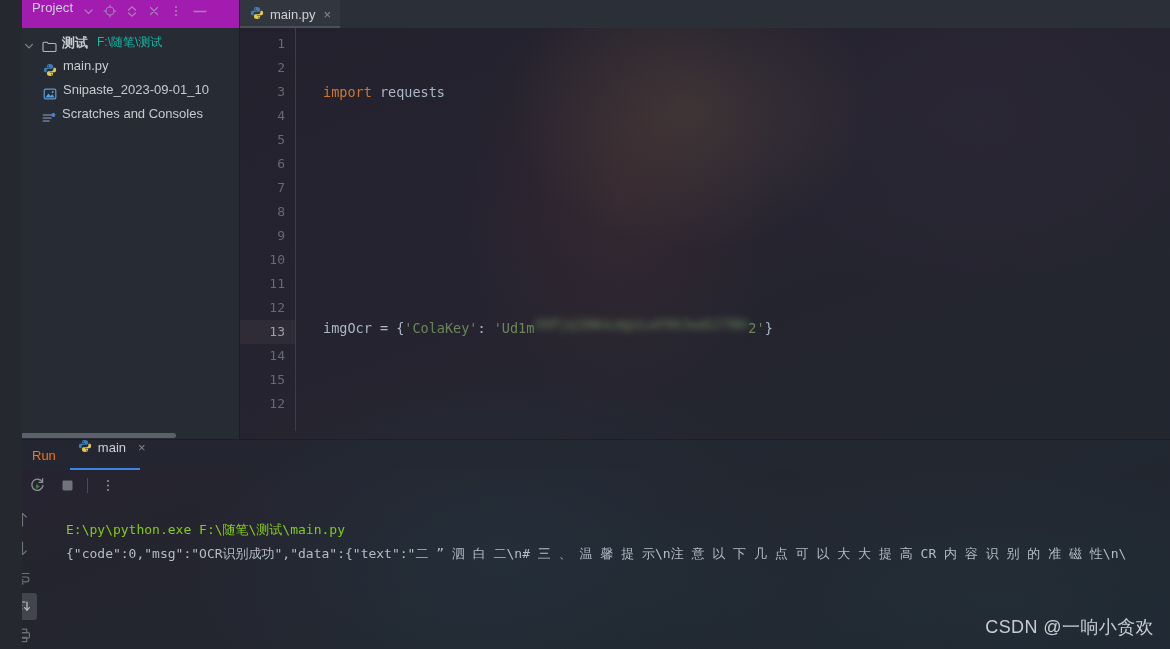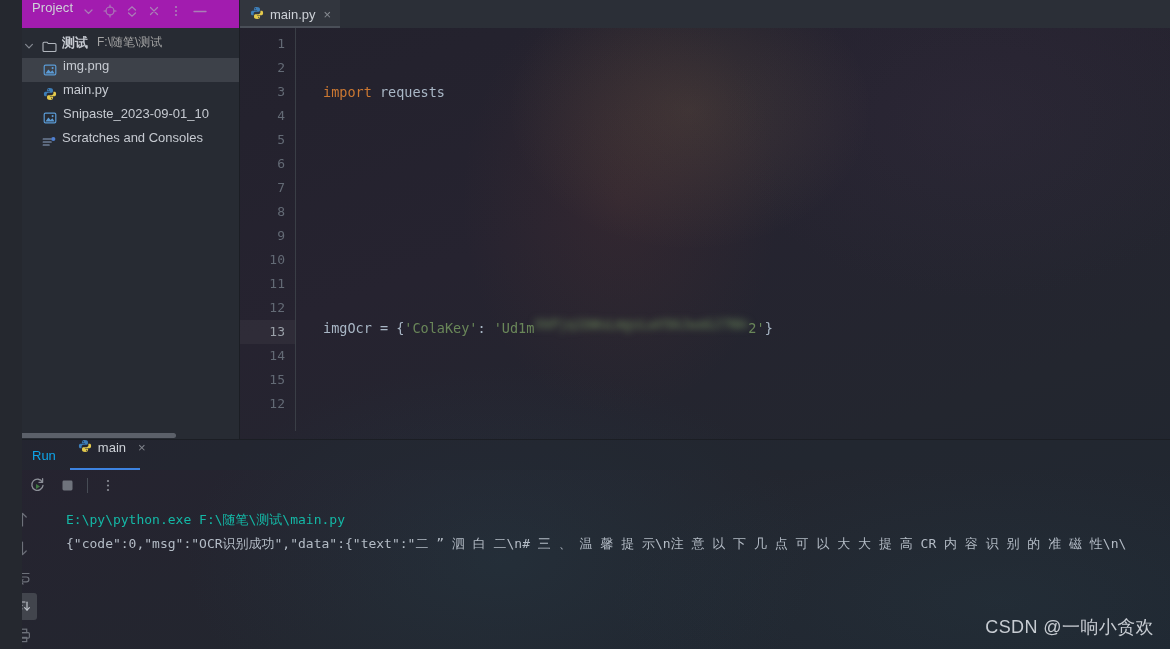--- a/index.html
+++ b/index.html
@@ -75,21 +75,21 @@
     height:24px; display:flex; gap:5px;
     font-size:13px; color:#c6cad1; white-space:nowrap; padding-right:6px;
   }
   .trow.sel { background:#3d4149; }
   .ind1 { padding-left:42px; }
   .ind1b { padding-left:22px; }
   .chev { width:14px; flex:0 0 14px; display:flex; align-items:center; justify-content:center; opacity:.72; }
   .ic { width:16px; flex:0 0 16px; display:flex; align-items:center; justify-content:center; }
   .tname { font-size:13px; }
   .tname.b { font-weight:bold; }
-  .tpath { color:#a3a3a3; font-size:12px; margin-left:4px; }
+  .tpath { color:#14b8a6; font-size:12px; margin-left:4px; }
   .hscroll {
     position:absolute; left:0; bottom:0; height:7px; width:100%;
   }
   .hscroll i {
     position:absolute; left:20px; top:1px; height:5px; width:156px;
     background:#5b6069; border-radius:3px; display:block;
   }
 
   
   .editor { flex:1; display:flex; min-width:0; position:relative; overflow:hidden; }
@@ -121,21 +121,21 @@
     color:#6a8759;
     font-family:"DejaVu Sans Mono", monospace;
   }
 
   
   .runpane { flex:0 0 207px; display:flex; flex-direction:column; border-top:1px solid #1b1e24; }
   .runtabs {
     height:30px; flex:0 0 30px; display:flex; align-items:stretch;
     padding-left:22px; background:rgba(34,40,50,.55);
   }
-  .rlabel { display:flex; align-items:center; font-size:13px; color:#0ea5e9; padding:0 14px 0 10px; }
+  .rlabel { display:flex; align-items:center; font-size:13px; color:#f97316; padding:0 14px 0 10px; }
   .rtab {
     display:flex; align-items:center; gap:6px; padding:0 8px 16px 8px;
     position:relative; font-size:13px; color:#cdd1d7;
   }
   .rtab::after {
     content:""; position:absolute; left:0; right:14px; bottom:0; height:2px; background:#3d83e0;
   }
 
   .runtoolbar {
     height:30px; flex:0 0 30px; display:flex; align-items:center;
@@ -149,21 +149,21 @@
     width:44px; flex:0 0 44px; display:flex; flex-direction:column;
     align-items:center; gap:2px; padding-top:6px;
   }
   .sbtn { width:30px; height:27px; display:flex; align-items:center; justify-content:center; opacity:.62; border-radius:3px; }
   .sbtn.on { background:#44474f; opacity:.95; }
   .console {
     flex:1; padding:8px 0 0 22px; font-family:"DejaVu Sans Mono", monospace;
     font-size:13px; color:#b4bcc6; overflow:hidden; min-width:0;
   }
   .coline { height:24px; line-height:24px; white-space:nowrap; }
-  .co-dim { color:#14b8a6; }
+  .co-dim { color:#84cc16;margin-top:10px; }
 
   .watermark {
     position:absolute; right:16px; bottom:10px; z-index:5;
     color:#d6dae0; font-size:18px; letter-spacing:.4px; opacity:.92;
     font-family:"Liberation Sans", sans-serif;
   }
   .botstub {
     position:absolute; left:0; bottom:0; width:22px; height:649px; z-index:2;
   }
 </style>
@@ -250,30 +250,20 @@
           </span>
           <span class="ic">
             <svg width="15" height="13" viewBox="0 0 15 13">
                 <path d="M1 3.2c0-.6.4-1 1-1h3.1l1.1 1.3H13c.6 0 1 .4 1 1v6c0 .6-.4 1-1 1H2c-.6 0-1-.4-1-1z" fill="none" stroke="#b2b7be" stroke-width="1.1"></path>
               </svg>
           </span>
           <span class="tname b">测试</span>
           <span class="tpath">F:\随笔\测试</span>
         </div>
 
-        <div class="trow ind1 sel">
-          <span class="ic">
-            <svg width="14" height="14" viewBox="0 0 14 14">
-                <rect x="1.2" y="2.2" width="11.6" height="9.6" rx="1.3" fill="none" stroke="#5b9bd5" stroke-width="1.2"></rect>
-                <path d="M2.4 10.4 L5.4 6.6 L7.6 9 L9.4 7.2 L11.6 10.4 Z" fill="#5b9bd5"></path>
-                <circle cx="9.6" cy="5.1" r="1.05" fill="#5b9bd5"></circle>
-              </svg>
-          </span>
-          <span class="tname">img.png</span>
-        </div>
 
         <div class="trow ind1">
           <span class="ic">
             <svg width="14" height="14" viewBox="0 0 16 16">
               <path d="M7.9 1.1c-1.9 0-3.4.6-3.4 2.2v1.6h3.6v.5H3.1S1 5.2 1 8s1.8 2.6 1.8 2.6h1.3V8.9c0-1.2 1-2.2 2.2-2.2h3.3c1 0 1.8-.8 1.8-1.8V3.3c0-1.3-1.3-2.2-3.5-2.2zM6 2.4c.4 0 .7.3.7.7s-.3.7-.7.7-.7-.3-.7-.7.3-.7.7-.7z" fill="#3d7eb8"></path>
               <path d="M8.1 14.9c1.9 0 3.4-.6 3.4-2.2v-1.6H7.9v-.5h4.9S15 10.8 15 8s-1.8-2.6-1.8-2.6h-1.3v1.7c0 1.2-1 2.2-2.2 2.2H6.4c-1 0-1.8.8-1.8 1.8v1.6c0 1.3 1.3 2.2 3.5 2.2zm1.9-1.3c-.4 0-.7-.3-.7-.7s.3-.7.7-.7.7.3.7.7-.3.7-.7.7z" fill="#e4ca4c"></path>
             </svg>
           </span>
           <span class="tname">main.py</span>
         </div>

